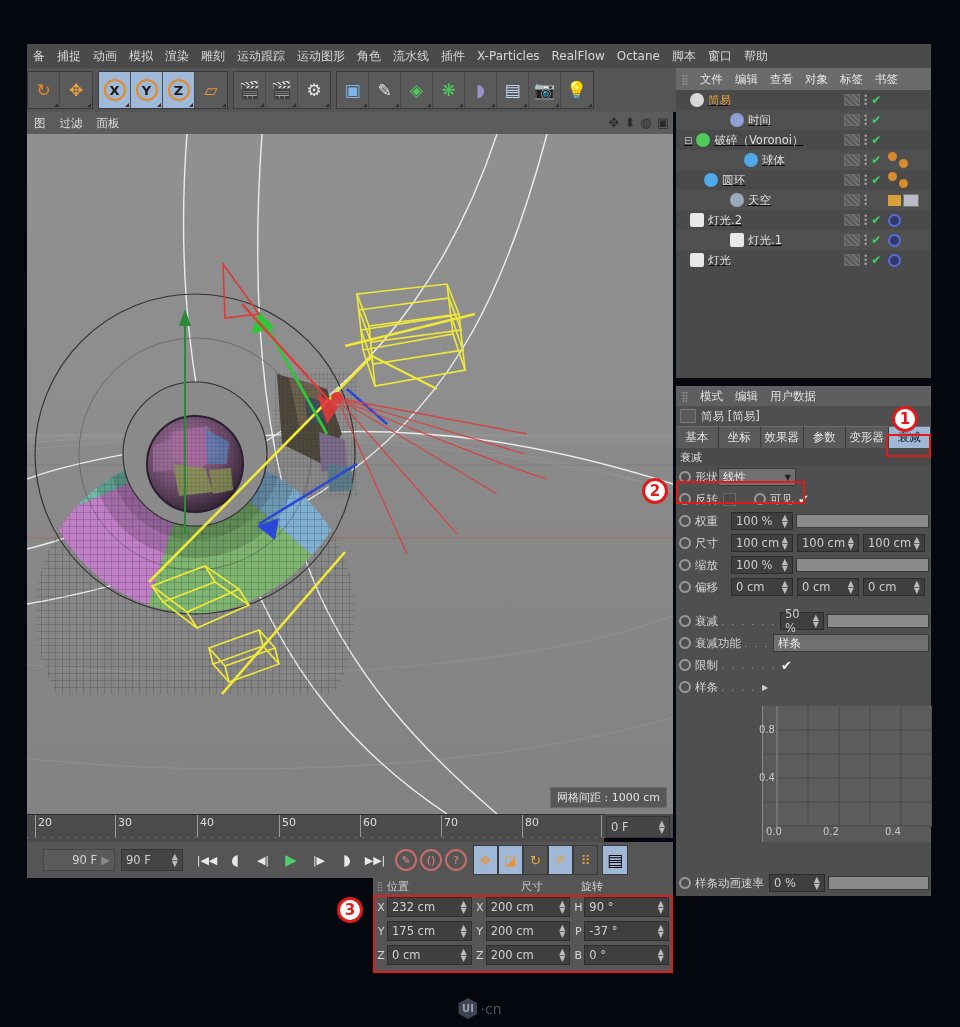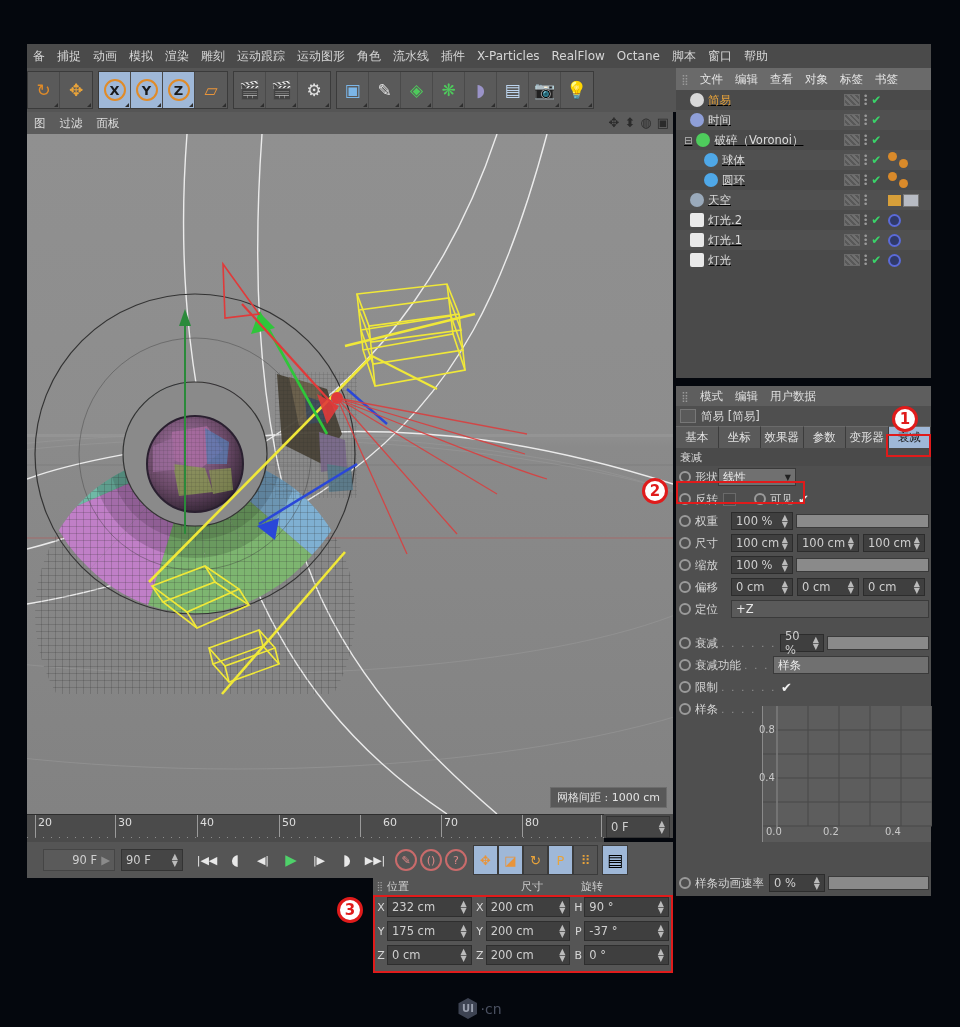--- a/index.html
+++ b/index.html
@@ -116,21 +116,21 @@
   .om{
     position:absolute; left:676px; top:68px; width:255px; height:310px;
     background:#4a4a4a;
   }
   .om-menubar{ height:22px; background:#6a6a6a; display:flex; align-items:center; }
   .om-menubar .mi{ color:#e4e4e4; font-size:11.5px; padding:0 6px; line-height:22px;}
   .om-body{ position:relative; }
   .om-row{
     display:flex; align-items:center; height:20px; position:relative;text-decoration:underline;
   }
-  .om-row.alt{ background:#505050; }
+  .om-row.alt{ background:#505050;padding-left:40px; }
   .om-name{ font-size:11.5px; color:#dcdcdc; white-space:nowrap; }
   .om-name.sel{ color:#e8a33a; }
   .om-icon{ width:14px;height:14px; margin:0 4px 0 2px; border-radius:50%; flex:0 0 auto;}
   .om-tags{ position:absolute; left:168px; top:0; height:20px; display:flex; align-items:center; gap:3px;}
   .om-dash{ width:16px;height:12px;background:repeating-linear-gradient(45deg,#6f6f6f 0 2px,#585858 2px 4px); border:1px solid #6a6a6a;}
   .om-dots{ color:#9a9a9a; font-size:9px; letter-spacing:0; line-height:4px;}
   .om-check{ color:#3ad46a; font-size:12px; font-weight:bold;}
 
   
   .am{
@@ -472,21 +472,21 @@
   <div class="ruler">
     <div class="dots"></div>
   <div class="num" style="left: 11px;">20</div>
       <div class="maj" style="left: 8px;"></div>
       <div class="num" style="left: 91px;">30</div>
       <div class="maj" style="left: 88px;"></div>
       <div class="num" style="left: 173px;">40</div>
       <div class="maj" style="left: 170px;"></div>
       <div class="num" style="left: 255px;">50</div>
       <div class="maj" style="left: 252px;"></div>
-      <div class="num" style="left: 356px;">60</div>
+      <div class="num" style="left: 336px;">60</div>
       <div class="maj" style="left: 333px;"></div>
       <div class="num" style="left: 417px;">70</div>
       <div class="maj" style="left: 414px;"></div>
       <div class="num" style="left: 498px;">80</div>
       <div class="maj" style="left: 495px;"></div>
       <div class="num" style="left: 577px;">90</div>
       <div class="maj" style="left: 574px;"></div>
     </div>
   <div class="curframe">
     <div class="pfield" style="position:absolute;left:2px;top:2px;width:64px;">
@@ -841,27 +841,20 @@
       <span class="pnum" style="width:62px;margin-left:4px;">
         <span>0 cm</span>
         <span class="spin">▲<br>▼</span>
       </span>
       <span class="pnum" style="width:62px;margin-left:4px;">
         <span>0 cm</span>
         <span class="spin">▲<br>▼</span>
       </span>
     </div>
 
-    <div class="prow">
-      <span class="pradio"></span>
-      <span class="plabel" style="width:30px;">定位</span>
-      <span class="pcombo" style="flex:1;margin-left:6px;margin-right:2px;background:#5a5a5a;">
-        <span>+Z</span>
-      </span>
-    </div>
 
     <div style="height:12px;"></div>
 
     <div class="prow">
       <span class="pradio"></span>
       <span class="plabel">衰减</span>
       <span class="pdots">. . . . . .</span>
       <span class="pnum" style="width:44px;margin-left:4px;">
         <span>50 %</span>
         <span class="spin">▲<br>▼</span>

